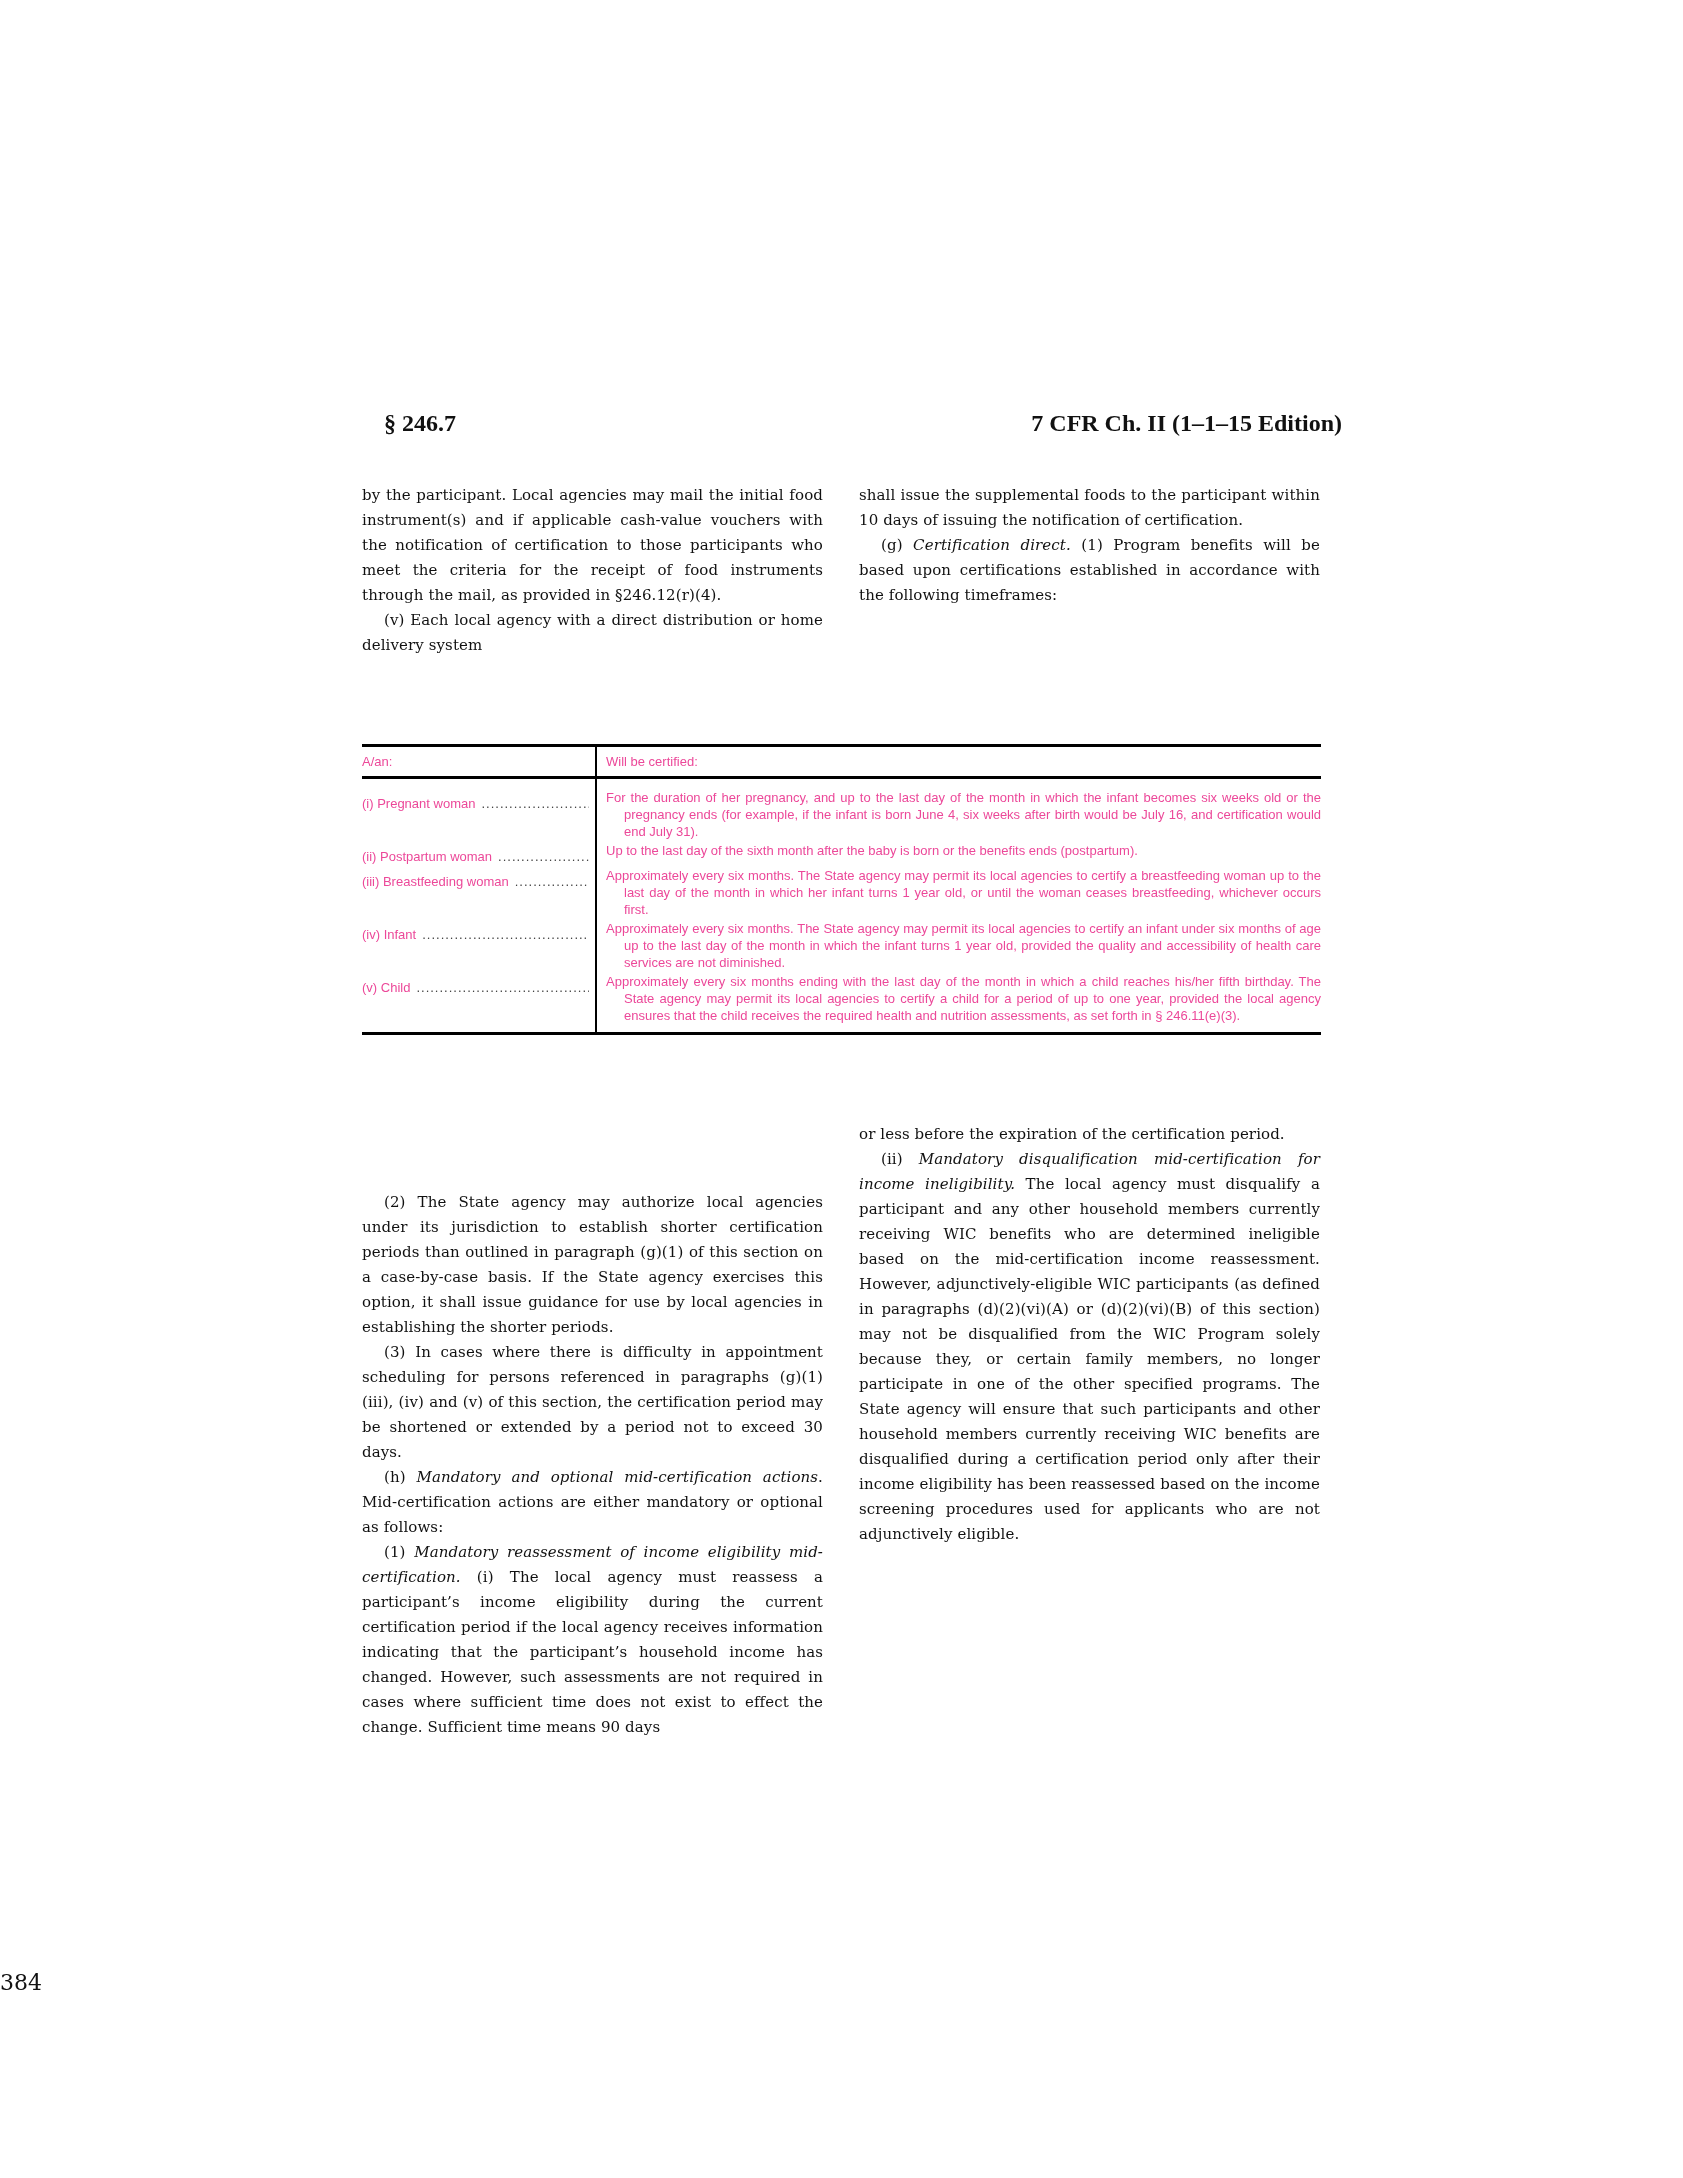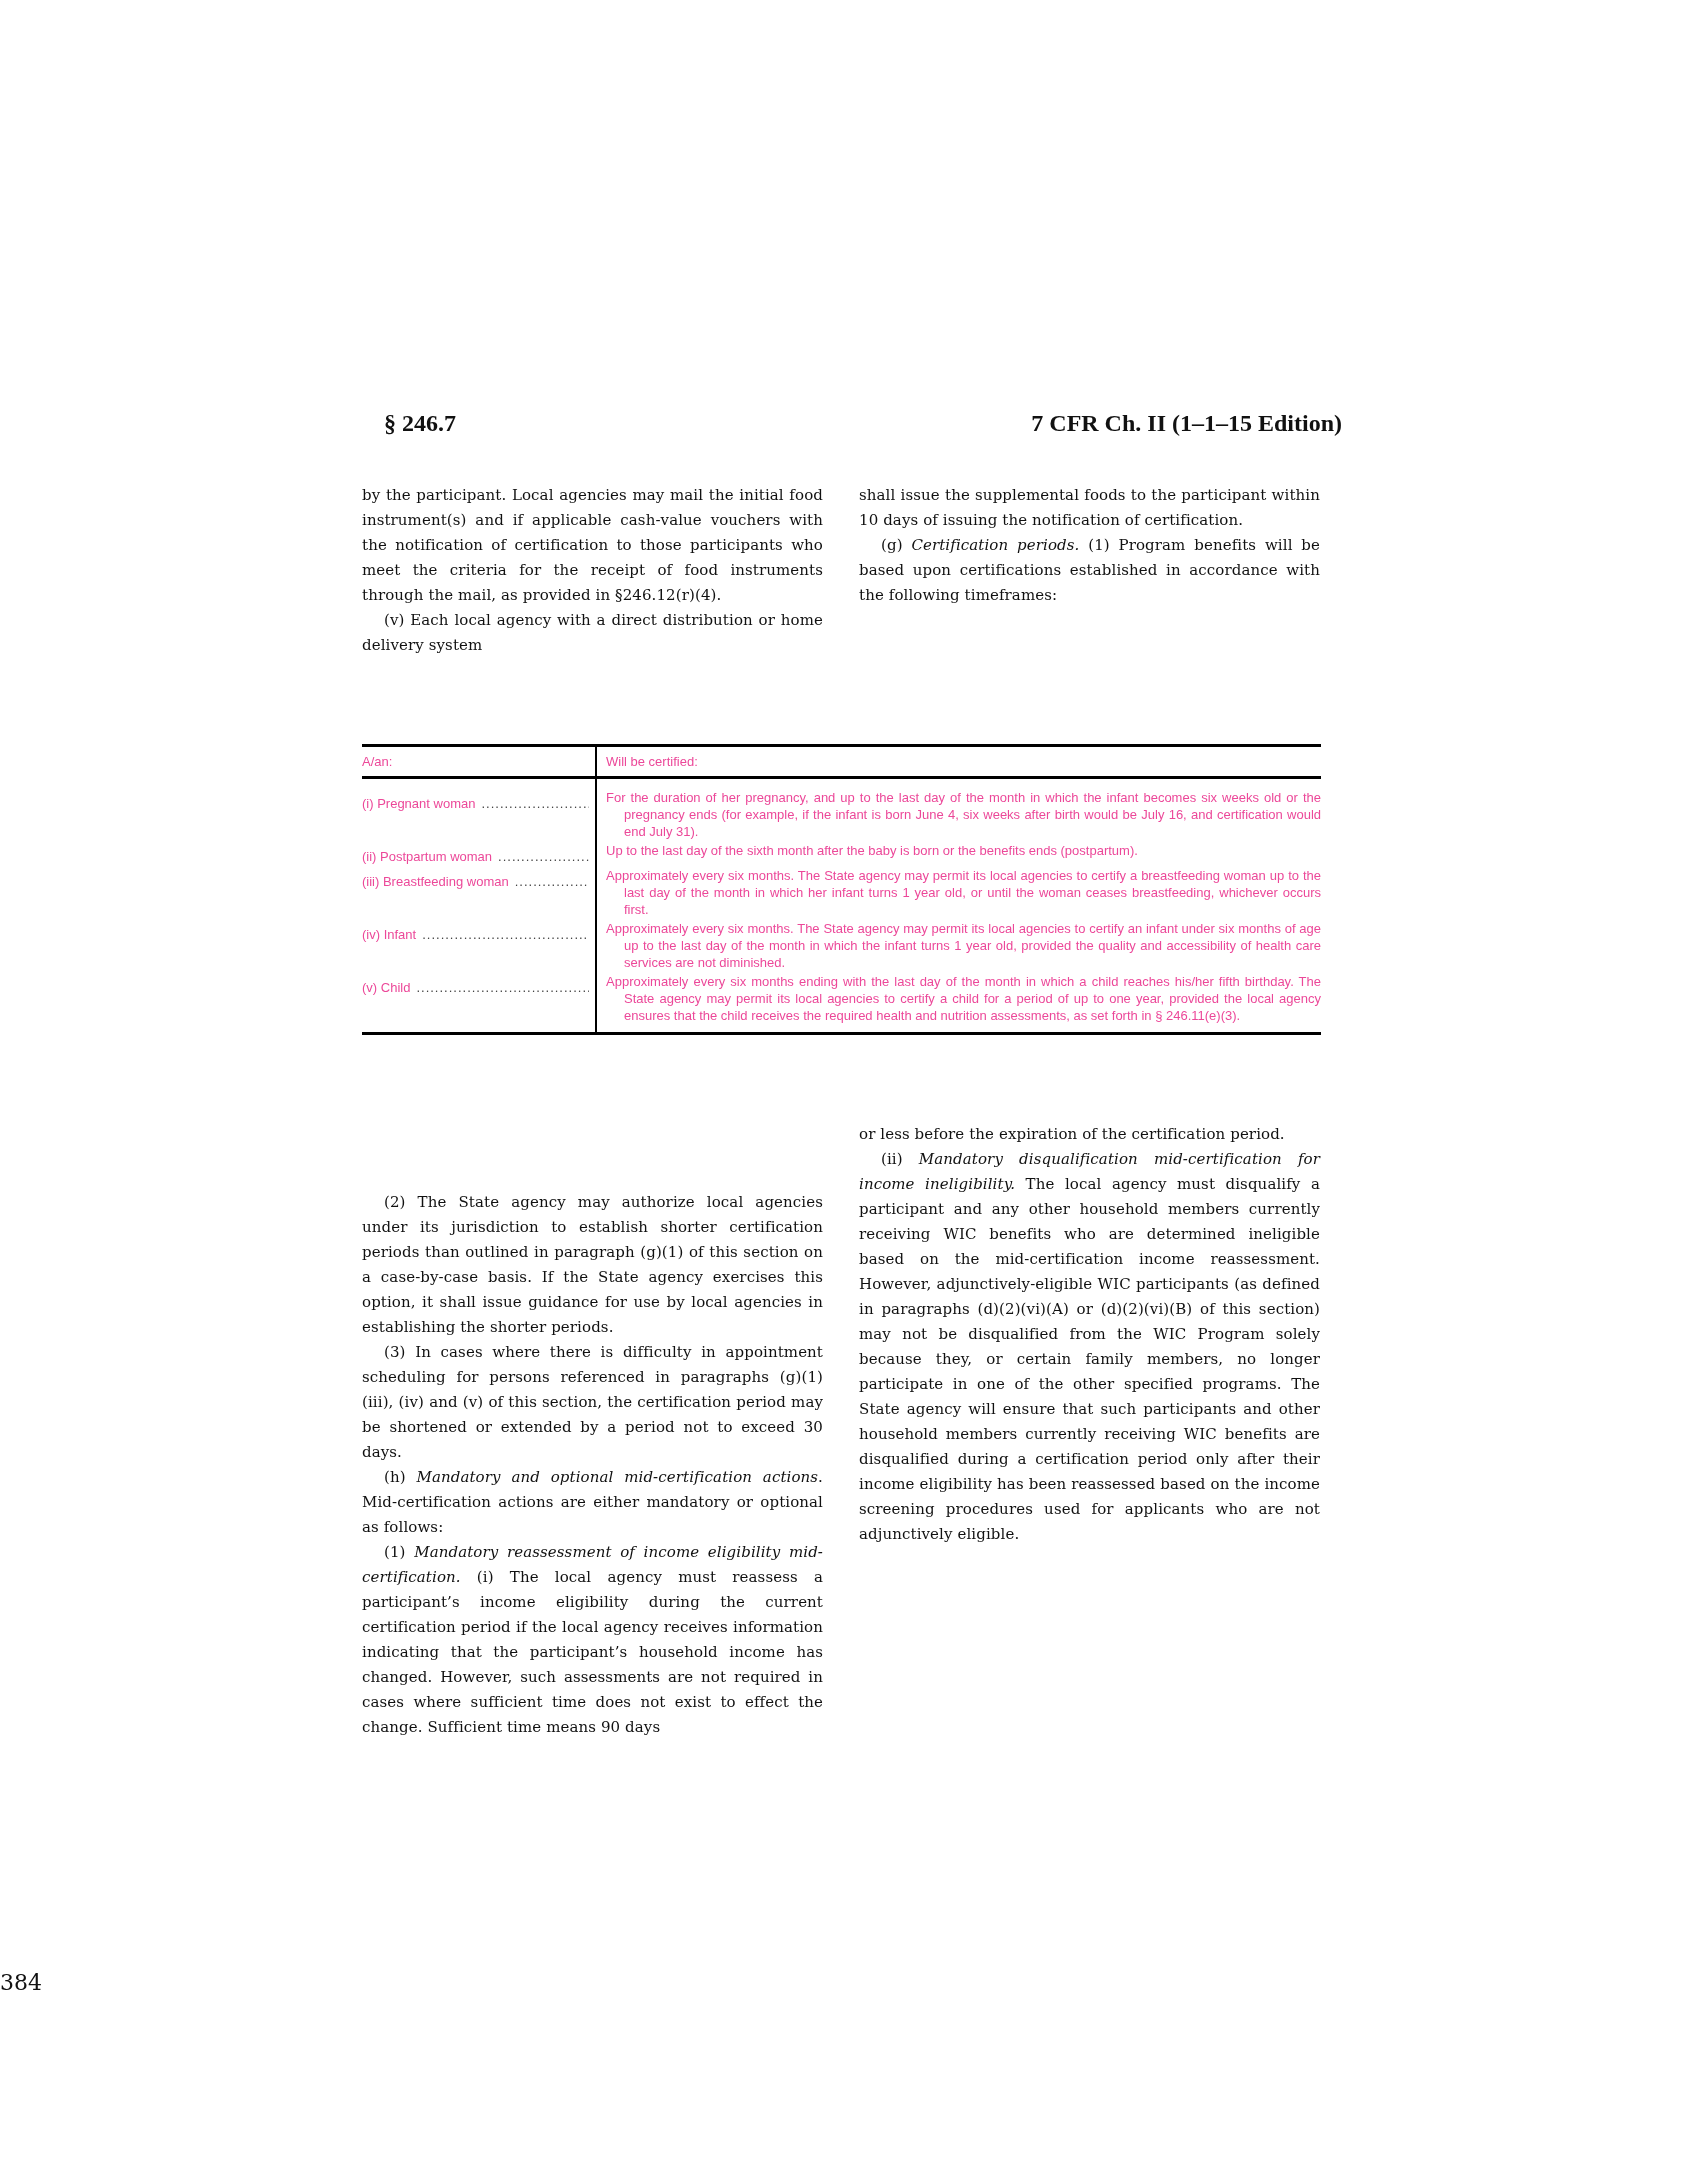--- a/index.html
+++ b/index.html
@@ -51,21 +51,21 @@
     <span class="left">§ 246.7</span>
     <span class="right">7 CFR Ch. II (1–1–15 Edition)</span>
   </div>
 
   <div class="col col-tl">
       <p><span>by the participant. Local agencies may mail the initial food instrument(s) and if applicable cash-value vouchers with the notification of certification to those participants who meet the criteria for the receipt of food instruments through the mail, as provided in §246.12(r)(4).</span></p>
       <p class="ind"><span>(v) Each local agency with a direct distribution or home delivery system</span></p>
     </div>
   <div class="col col-tr">
       <p><span>shall issue the supplemental foods to the participant within 10 days of issuing the notification of certification.</span></p>
-      <p class="ind"><span>(g) </span><em>Certification periods.</em><span> (1) Program benefits will be based upon certifications established in accordance with the following timeframes:</span></p>
+      <p class="ind"><span>(g) </span><em>Certification direct.</em><span> (1) Program benefits will be based upon certifications established in accordance with the following timeframes:</span></p>
     </div>
 
   <div class="table-wrap">
     <table class="cert">
       <colgroup>
           <col style="width:234px">
           <col style="width:725px">
         </colgroup>
       <thead>
         <tr>

